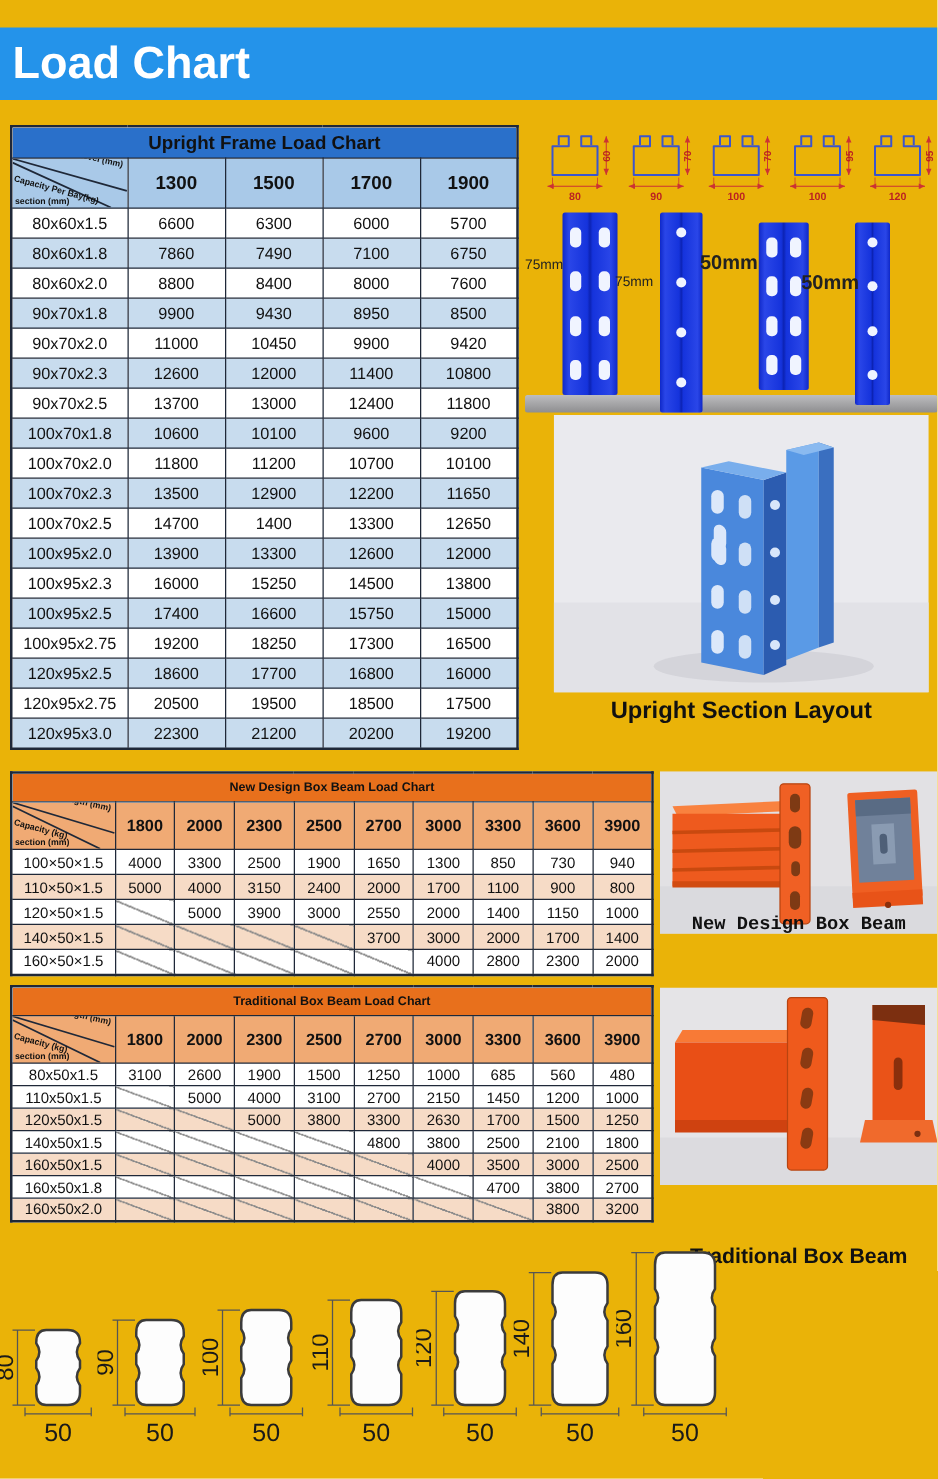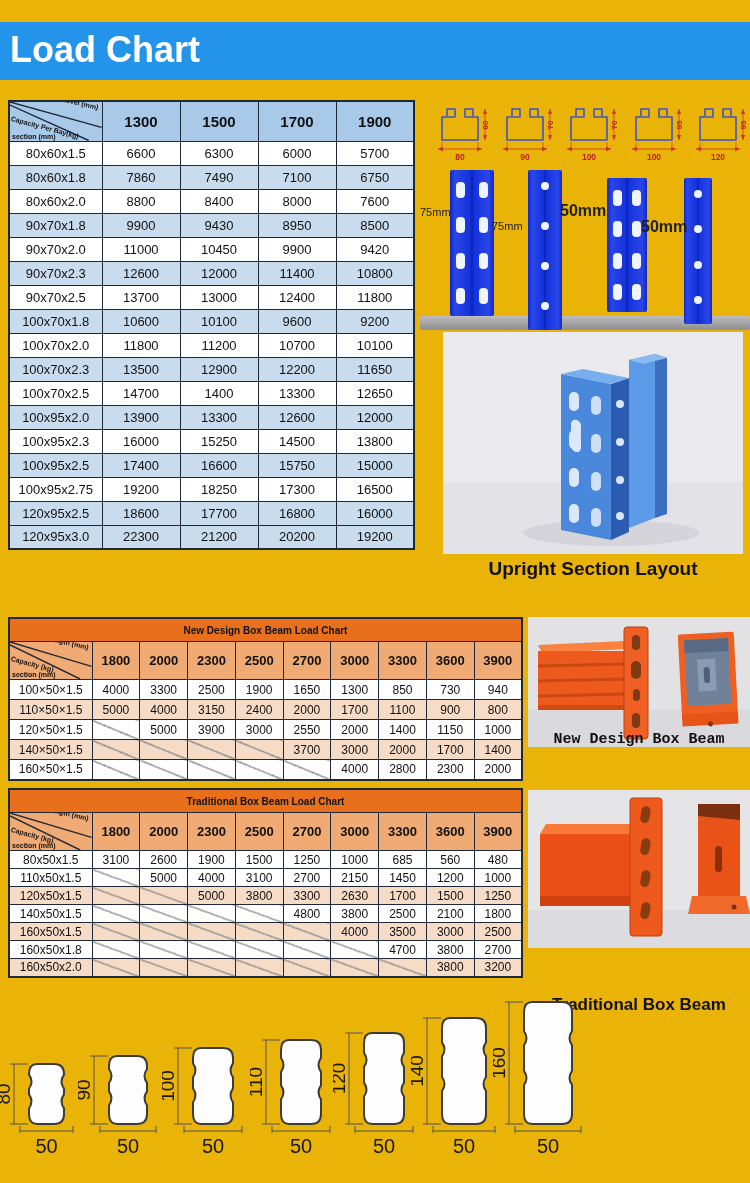--- a/index.html
+++ b/index.html
@@ -63,20 +63,23 @@
 
   <table class="loadtable" id="tbl-upright">
     <colgroup>
         <col style="width: 93px;">
         <col>
         <col>
         <col>
         <col>
       </colgroup>
       <tbody>
+      <tr>
+        <td class="tbl-title" colspan="5">Upright Frame Load Chart</td>
+      </tr>
       <tr class="head-row">
         <td class="corner">
           <svg preserveAspectRatio="none" viewBox="0 0 100 100">
             <line x1="0" y1="0" x2="100" y2="66" stroke="#1f2838" stroke-width="1.4" vector-effect="non-scaling-stroke"></line>
             <line x1="0" y1="8" x2="86" y2="100" stroke="#1f2838" stroke-width="1.4" vector-effect="non-scaling-stroke"></line>
           </svg>
           <span class="c-top">First Level (mm)</span>
           <span class="c-mid">Capacity Per Bay(kg)</span>
           <span class="c-bot">section (mm)</span>
         </td>
@@ -189,20 +192,27 @@
           <td>18250</td>
           <td>17300</td>
           <td>16500</td>
         </tr>
         <tr class="data alt">
           <td>120x95x2.5</td>
           <td>18600</td>
           <td>17700</td>
           <td>16800</td>
           <td>16000</td>
+        </tr>
+        <tr class="data">
+          <td>120x95x2.75</td>
+          <td>20500</td>
+          <td>19500</td>
+          <td>18500</td>
+          <td>17500</td>
         </tr>
         <tr class="data alt">
           <td>120x95x3.0</td>
           <td>22300</td>
           <td>21200</td>
           <td>20200</td>
           <td>19200</td>
         </tr>
       </tbody>
   </table>

